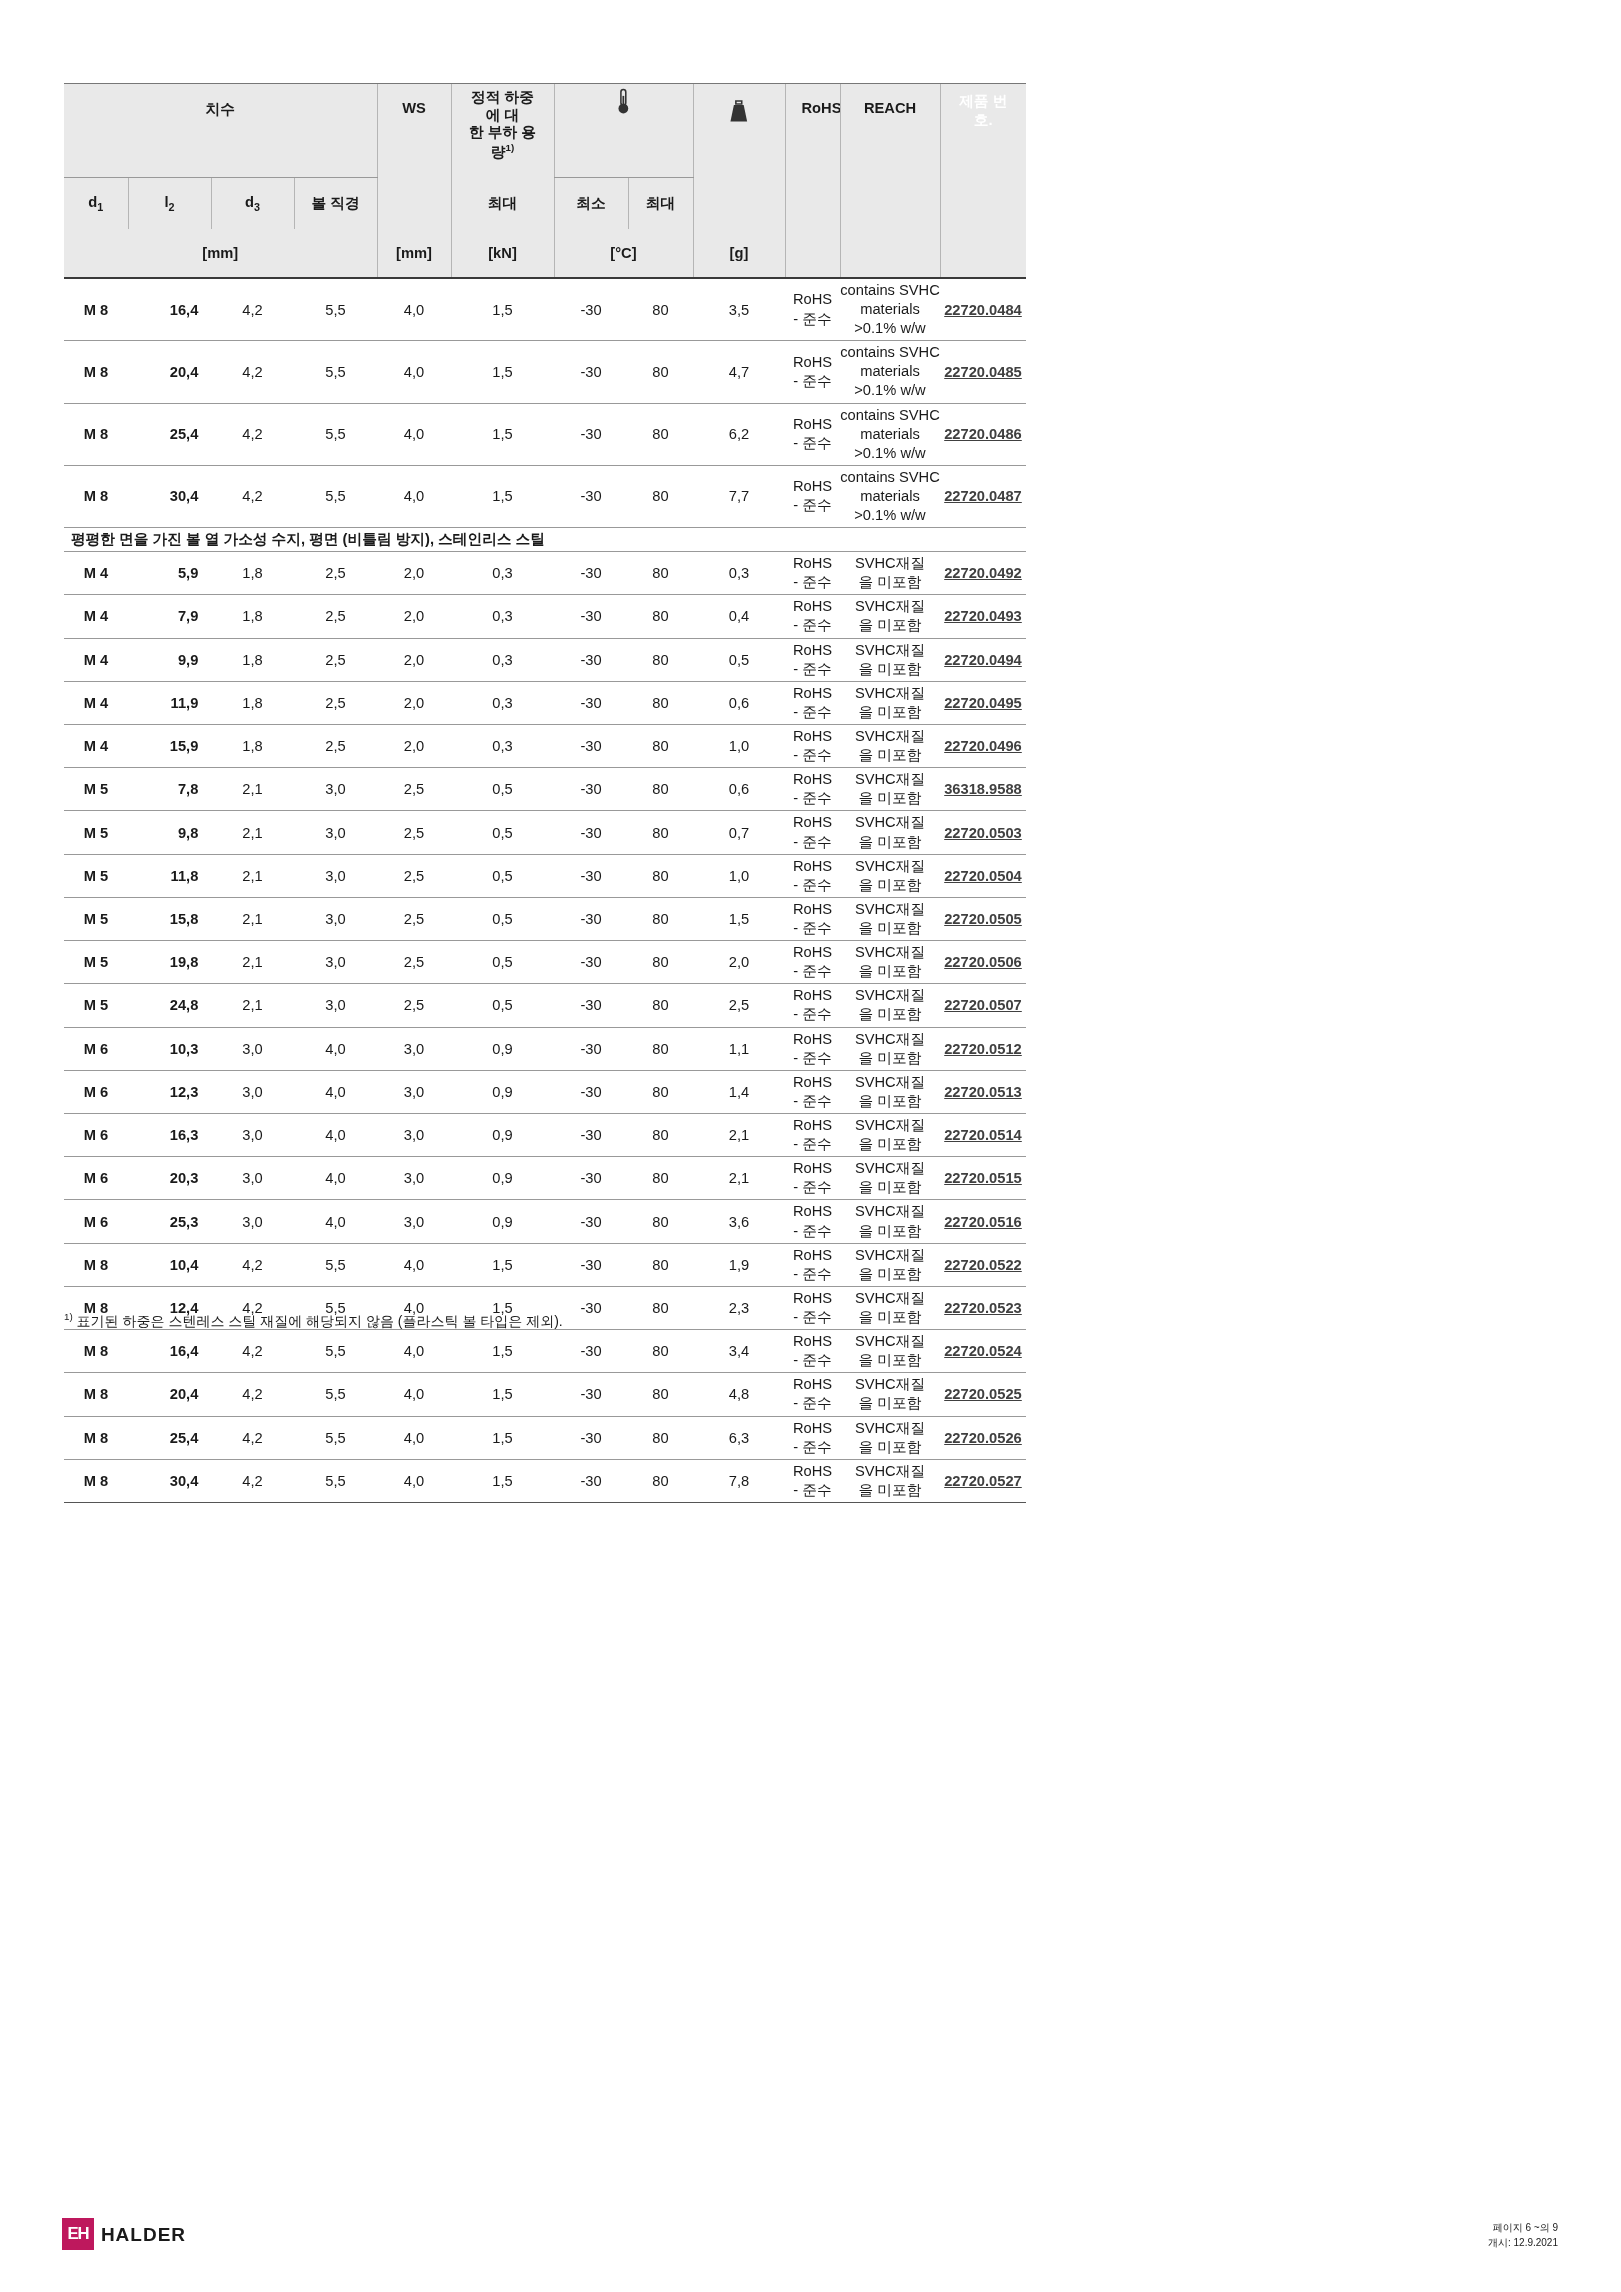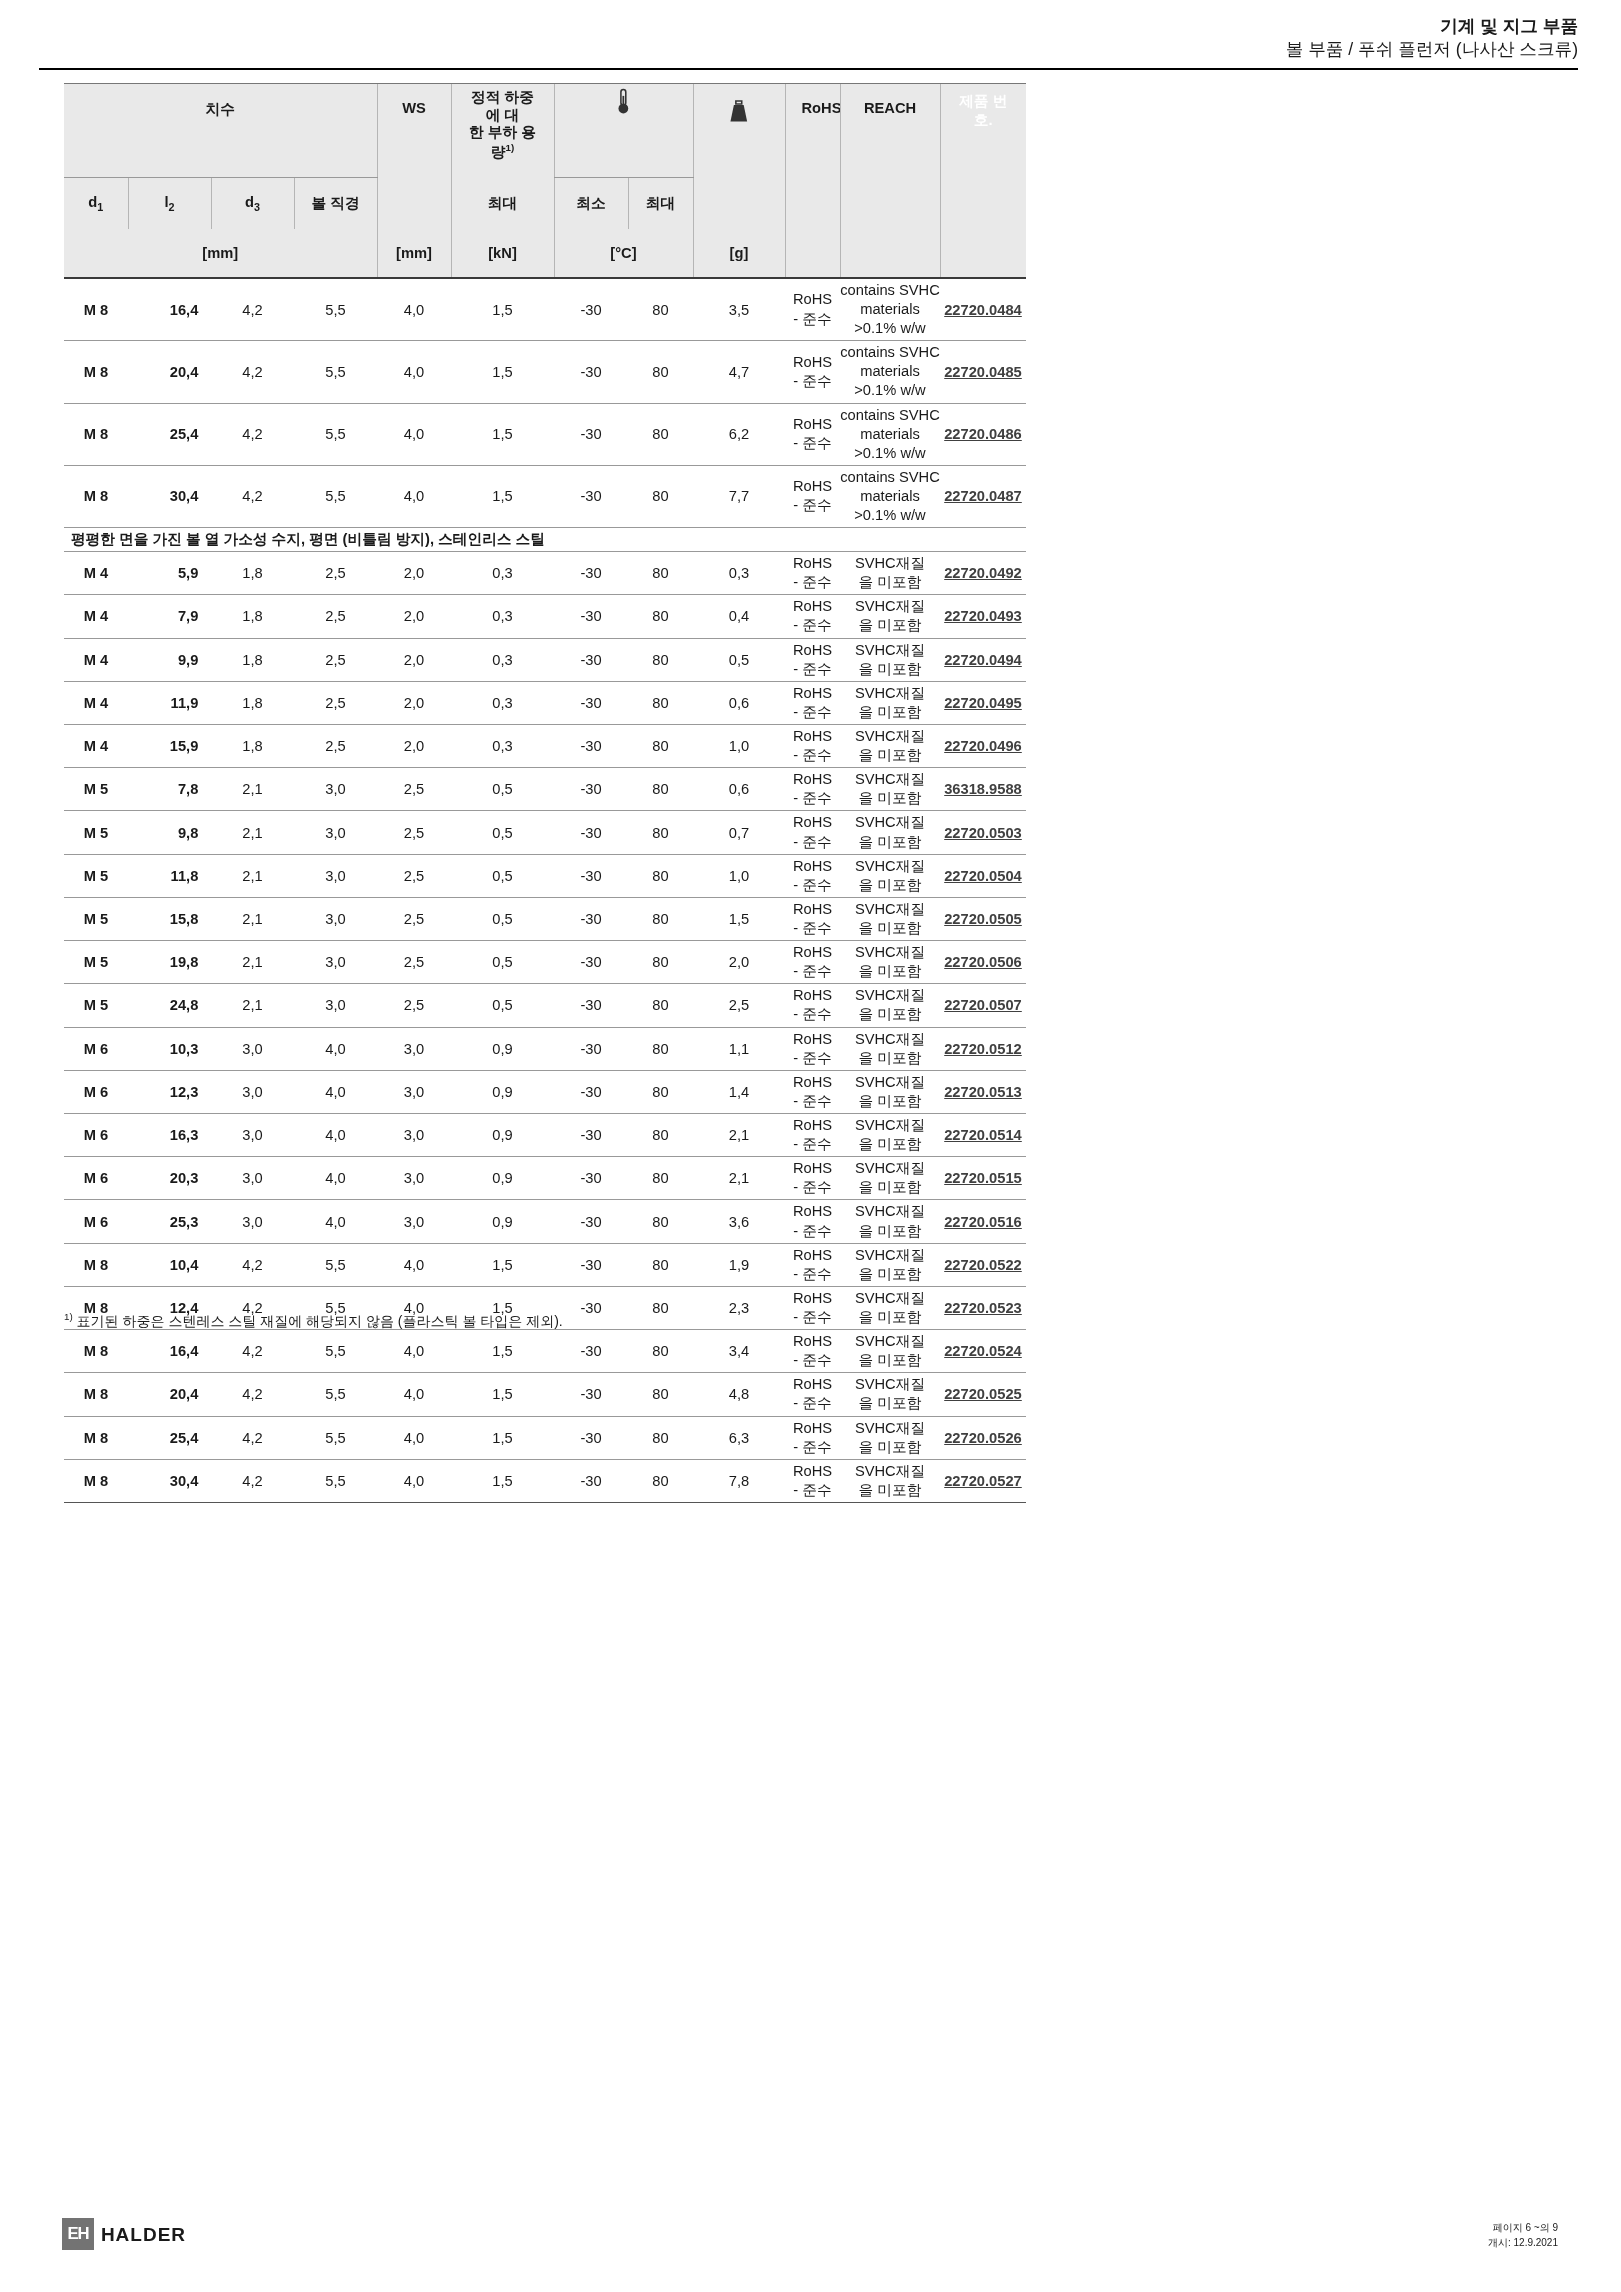--- a/index.html
+++ b/index.html
@@ -46,36 +46,31 @@
   .data-table tbody tr:last-child td { border-bottom:1.5px solid #555; }
 
   
   .footnote { position:absolute; top:1311px; left:64px; font-size:14px; }
   .footnote sup { font-size:9.8px; }
 
   
   .page-footer { position:absolute; left:62px; right:63px; bottom:43px;
                  display:flex; justify-content:space-between; align-items:flex-end; }
   .logo { display:flex; align-items:center; gap:6.9px; }
-  .logo-mark { width:32px; height:32px; background:#737373; color:#fff; font-weight:bold;
+  .logo-mark { width:32px; height:32px; background:#be185d; color:#fff; font-weight:bold;
                display:flex; align-items:center; justify-content:center;
                font-size:16.7px; letter-spacing:-1px; }
   .logo-text { font-size:19px; font-weight:bold; color:#1a1a1a; letter-spacing:1px; line-height:1; }
   .footer-info { text-align:right; font-size:10px; line-height:1.5; }
 </style>
 </head>
 <body>
 
 <div class="page">
 
-  <div class="page-header">
-    <div class="title1">기계 및 지그 부품</div>
-    <div class="title2">볼 부품 / 푸쉬 플런저 (나사산 스크류)</div>
-    <div class="header-rule"></div>
-  </div>
 
   <table class="data-table">
     <colgroup>
       <col style="width:64px">
         <col style="width:83px">
         <col style="width:83px">
         <col style="width:83px">
       <col style="width:74px">
         <col style="width:103px">
         <col style="width:74px">

